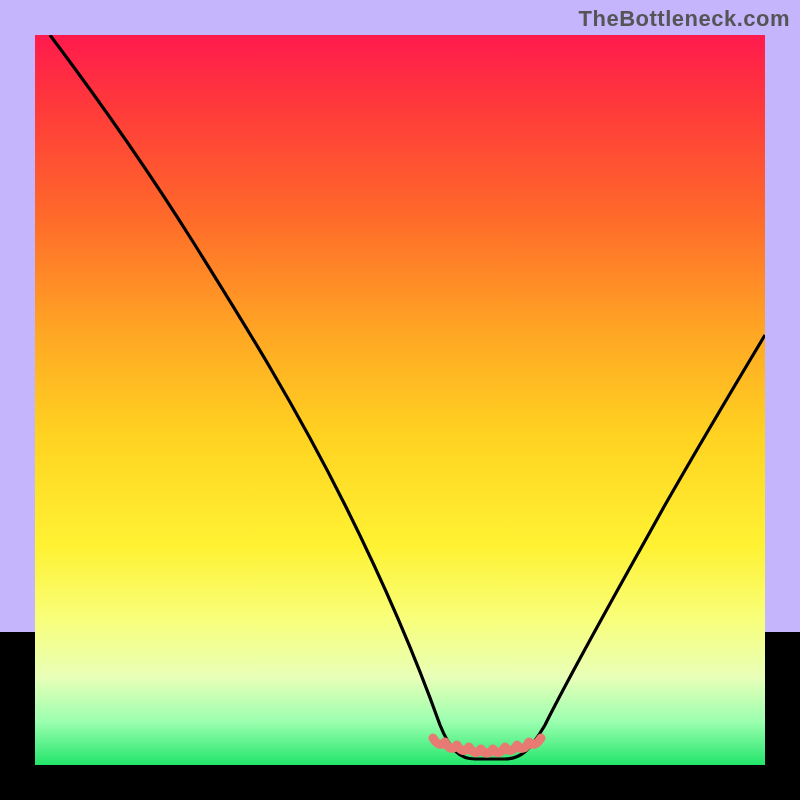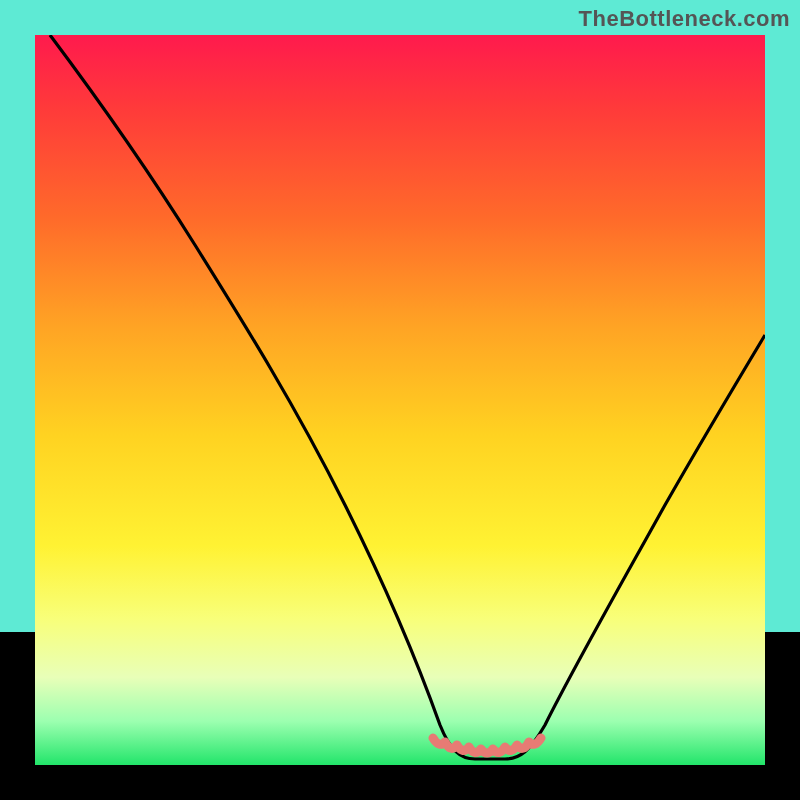--- a/index.html
+++ b/index.html
@@ -8,21 +8,21 @@
     width: 800px;
     height: 800px;
     background: #000;
     overflow: hidden;
     font-family: Arial, Helvetica, sans-serif;
   }
   .frame {
     position: relative;
     width: 800px;
     height: 632px;
-    background: #5eead4;
+    background: #c4b5fd;
   }
   .watermark {
     position: absolute;
     top: 6px;
     right: 10px;
     color: #555;
     font-size: 22px;
     font-weight: 600;
     letter-spacing: 0.5px;
   }

